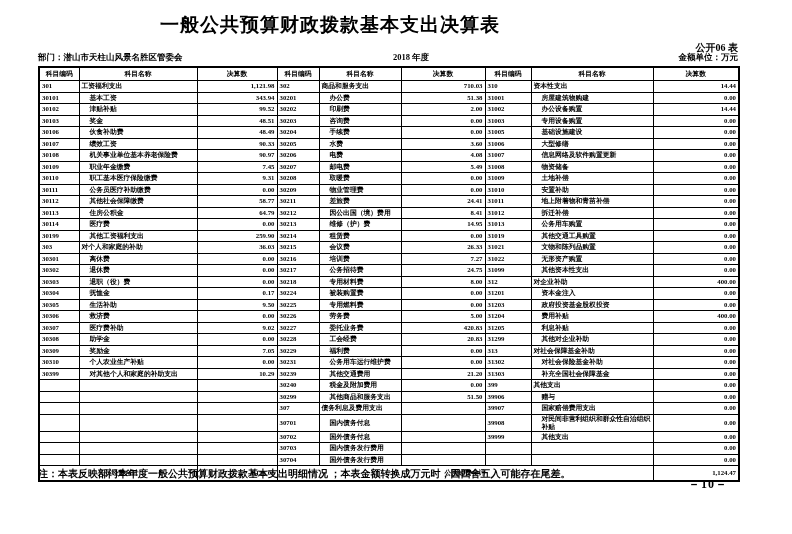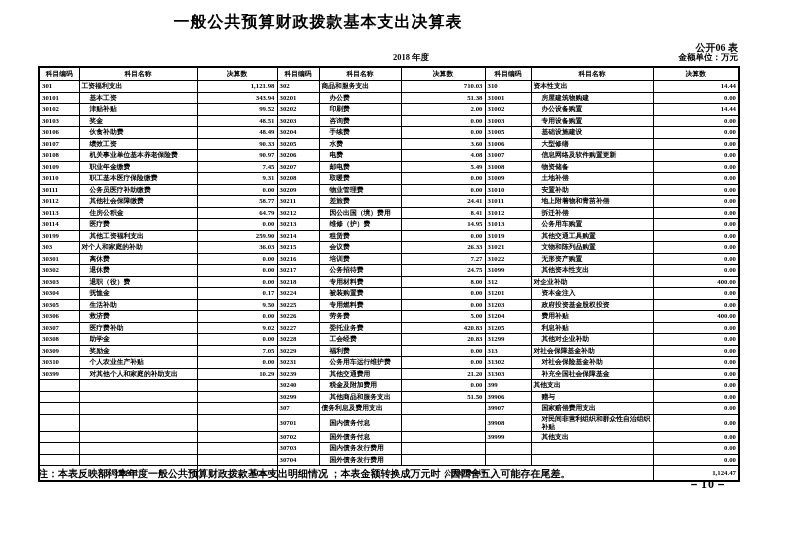--- a/index.html
+++ b/index.html
@@ -2,22 +2,22 @@
 <html><head>
 <meta charset="utf-8">
 <style>
   html,body{margin:0;padding:0;}
   body{
     width:792px;height:534px;background:#ffffff;color:#000;
     font-family:"Liberation Serif","DejaVu Serif",serif;
     position:relative;overflow:hidden;
   }
   .page-title{
-    position:absolute;top:12px;left:4px;width:628px;text-align:center;
-    font-size:16px;font-weight:bold;letter-spacing:1px;
+    position:absolute;top:12px;left:16px;width:628px;text-align:center;
+    font-size:19px;font-weight:bold;letter-spacing:1px;
   }
   .meta-tableno{
     position:absolute;top:41px;left:38px;width:700px;text-align:right;
     font-size:10px;font-weight:bold;
   }
   .meta-line{
     position:absolute;top:52px;left:38px;width:700px;height:12px;
     font-size:8.5px;font-weight:bold;
   }
   .meta-dept{position:absolute;left:0;top:0;}
@@ -53,20 +53,21 @@
 </style>
 </head>
 <body>
 
 <div class="page-title">一般公共预算财政拨款基本支出决算表</div>
 
 <div class="meta-tableno">公开06 表</div>
 
 <div class="meta-line">
   <span class="meta-year">2018 年度</span>
+  <span class="meta-dept">部门：潜山市天柱山风景名胜区管委会</span>
   <span class="meta-unit">金额单位：万元</span>
 </div>
 
 <table class="budget" id="budget-table">
   <colgroup>
     <col style="width:40px">
       <col style="width:118px">
       <col style="width:80px">
     <col style="width:42px">
       <col style="width:82px">

